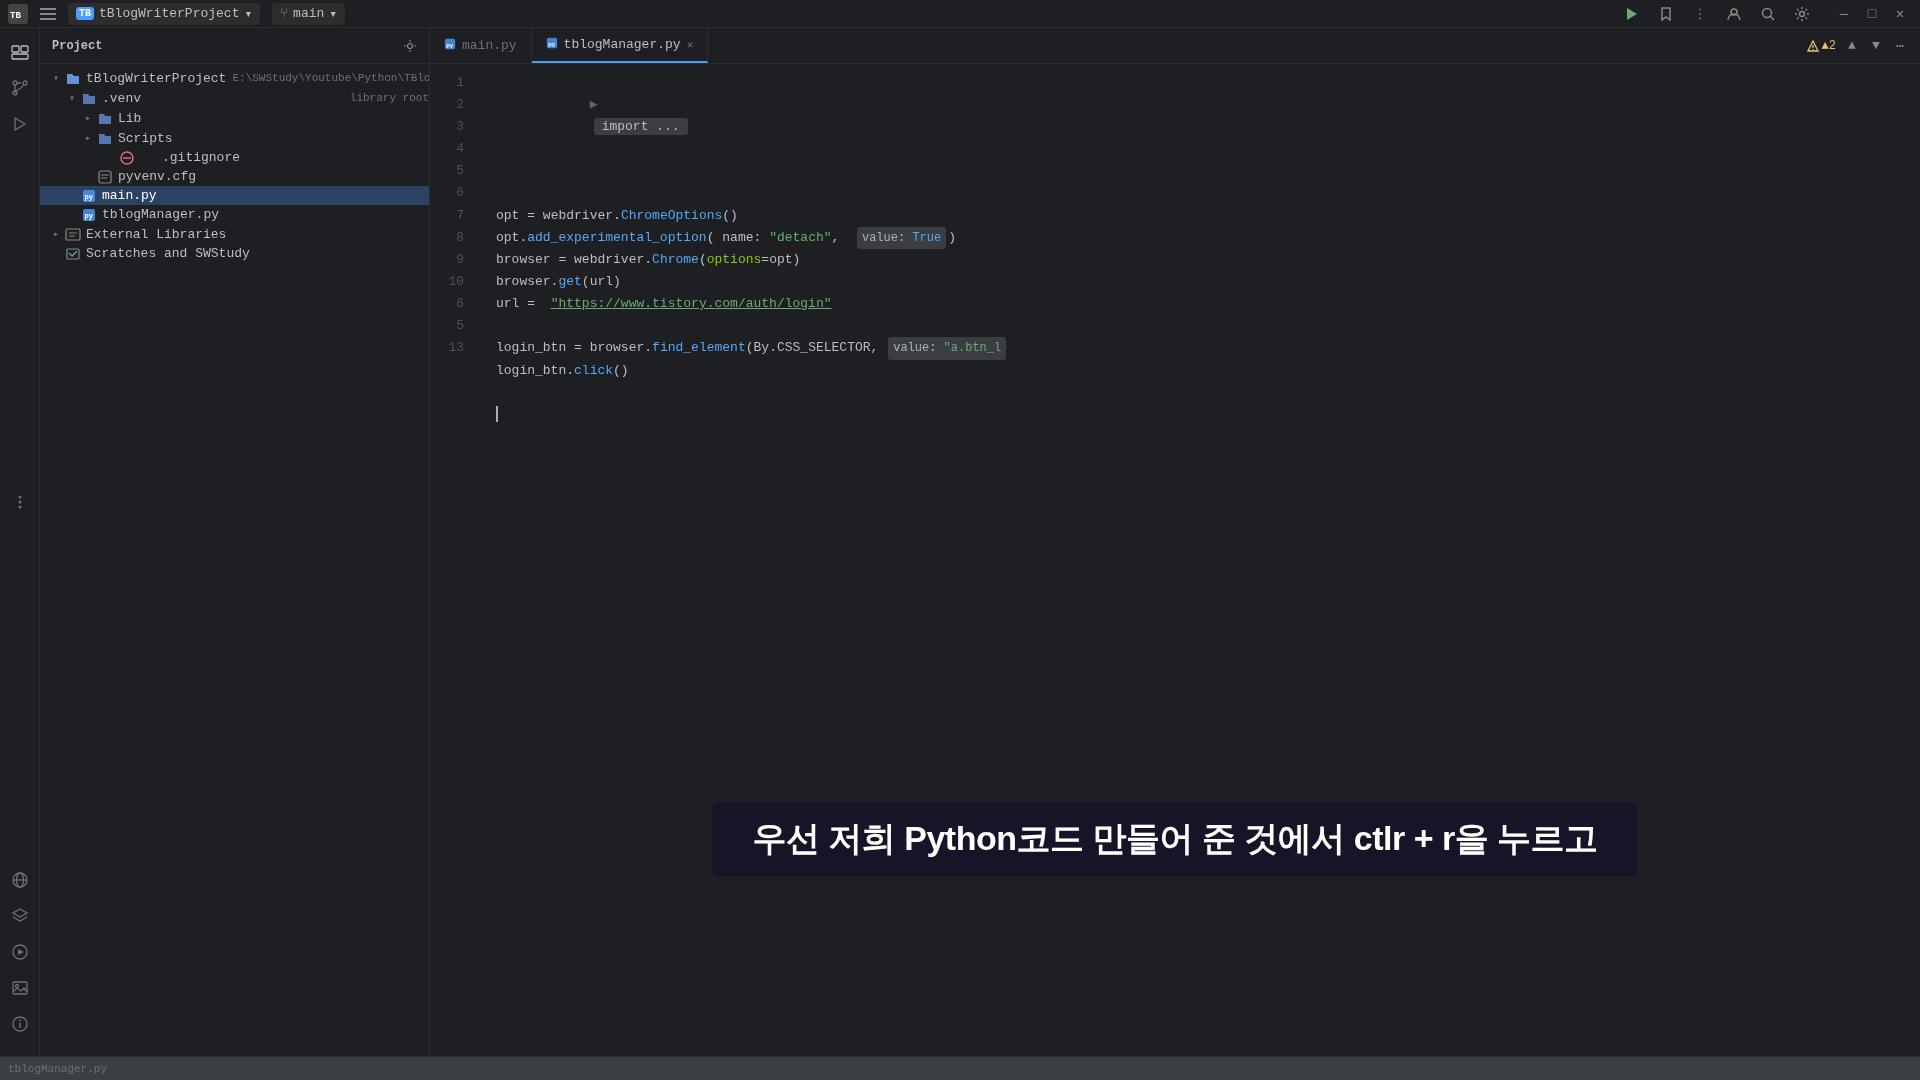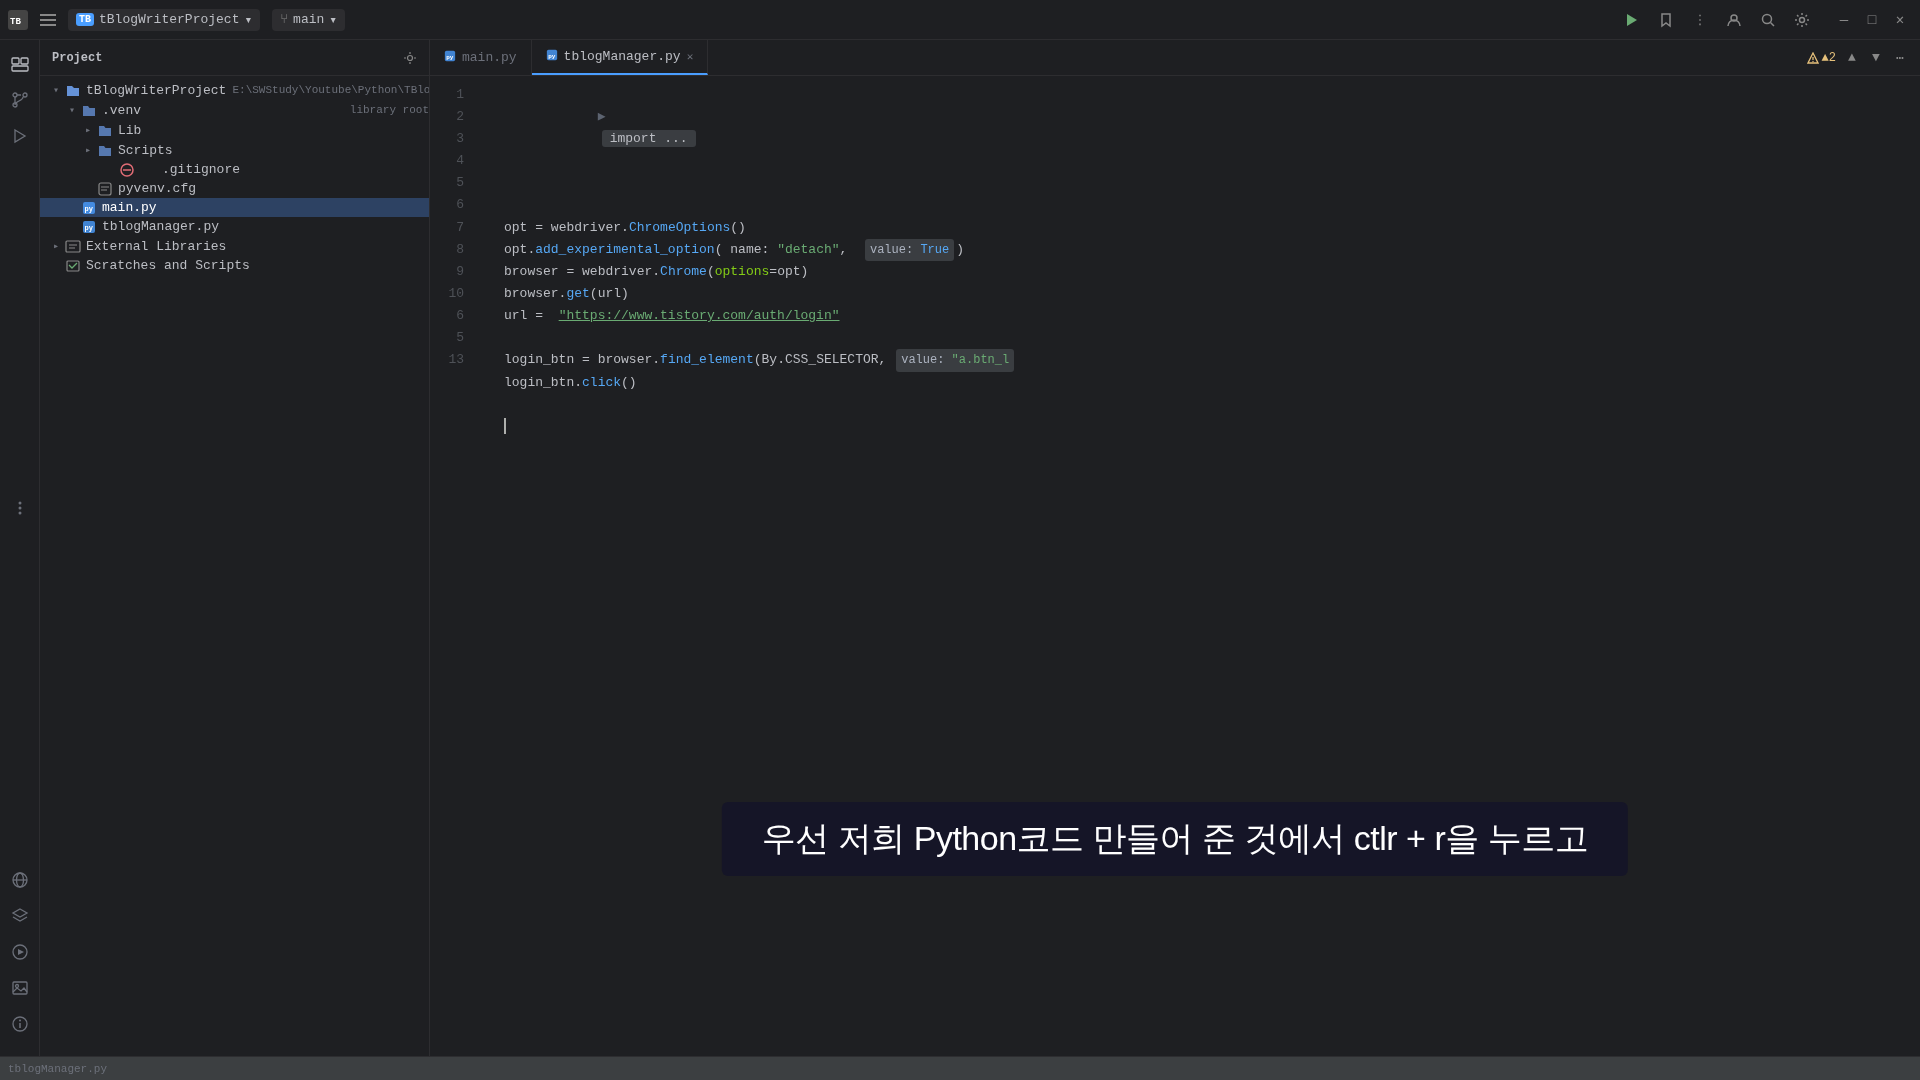--- a/index.html
+++ b/index.html
@@ -13,21 +13,21 @@
       overflow: hidden;
       display: flex;
       flex-direction: column;
     }
 
     
     .title-bar {
       display: flex;
       align-items: center;
       background: #1e1f22;
-      height: 40px;
+      height: 28px;
       padding: 0 8px;
       border-bottom: 1px solid #2d2d30;
       flex-shrink: 0;
       user-select: none;
     }
     .title-bar-left {
       display: flex;
       align-items: center;
       gap: 8px;
     }
@@ -216,21 +216,20 @@
     .code-content {
       flex: 1;
       padding: 8px 0 8px 16px;
       line-height: 1.7;
       font-size: 13px;
     }
     .code-line {
       display: block;
       white-space: pre;
       min-height: 1.7em;
-      margin-left: 8px;
     }
     .fn { color: #56a8f5; }
     .url { color: #6aab73; text-decoration: underline; }
     .param-name { color: #bcbec4; }
     .value-str { color: #6aab73; }
     .options-param { color: #84cc16; }
 
     
     .cursor {
       display: inline-block;
@@ -244,21 +243,21 @@
 
     
     .subtitle-overlay {
       position: absolute;
       bottom: 180px;
       left: 50%;
       transform: translateX(-50%);
       background: rgba(20, 20, 40, 0.88);
       color: #ffffff;
       font-size: 34px;
-      font-weight: 400;
+      font-weight: 700;
       padding: 14px 40px;
       border-radius: 6px;
       white-space: nowrap;
       z-index: 100;
       font-family: 'Malgun Gothic', 'Apple SD Gothic Neo', sans-serif;
       letter-spacing: -0.5px;
     }
 
     
     .status-bar {
@@ -525,21 +524,21 @@
       </div>
 
       <div class="tree-item" style="padding-left:8px;">
         <span class="arrow" style="width:16px"></span>
         <span class="file-icon">
           <svg width="14" height="14" viewBox="0 0 14 14">
               <rect x="1" y="2" width="12" height="10" rx="1" fill="none" stroke="#888" stroke-width="1.2"></rect>
               <polyline points="3,6 6,9 11,4" fill="none" stroke="#6aab73" stroke-width="1.3"></polyline>
             </svg>
         </span>
-        <span class="tree-label">Scratches and Scripts</span>
+        <span class="tree-label">Scratches and SWStudy</span>
       </div>
 
     </div>
   </div>
 
   <div class="editor-area" style="position:relative;">
 
     <div class="tabs-bar">
       <div class="tab">
         <span class="file-icon">

